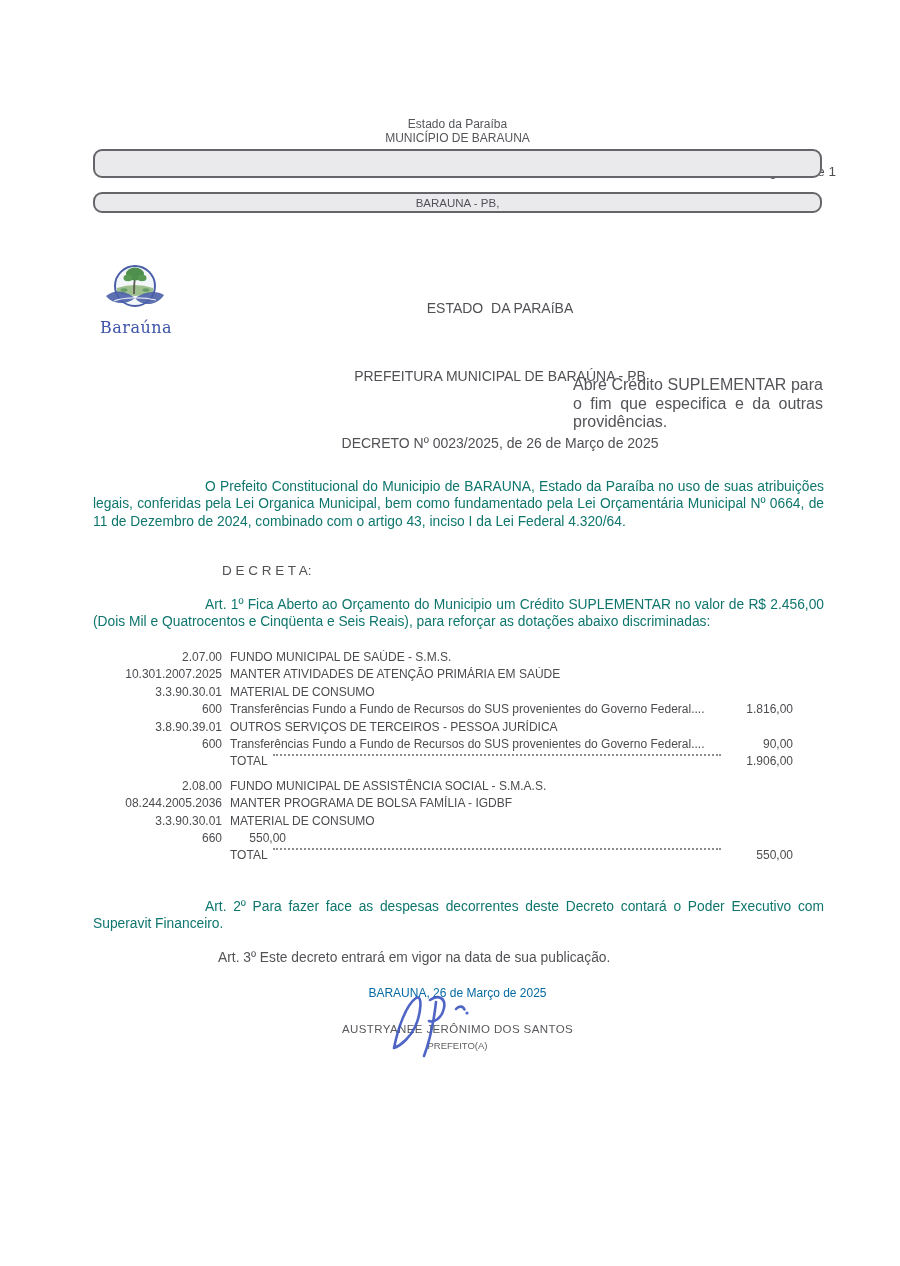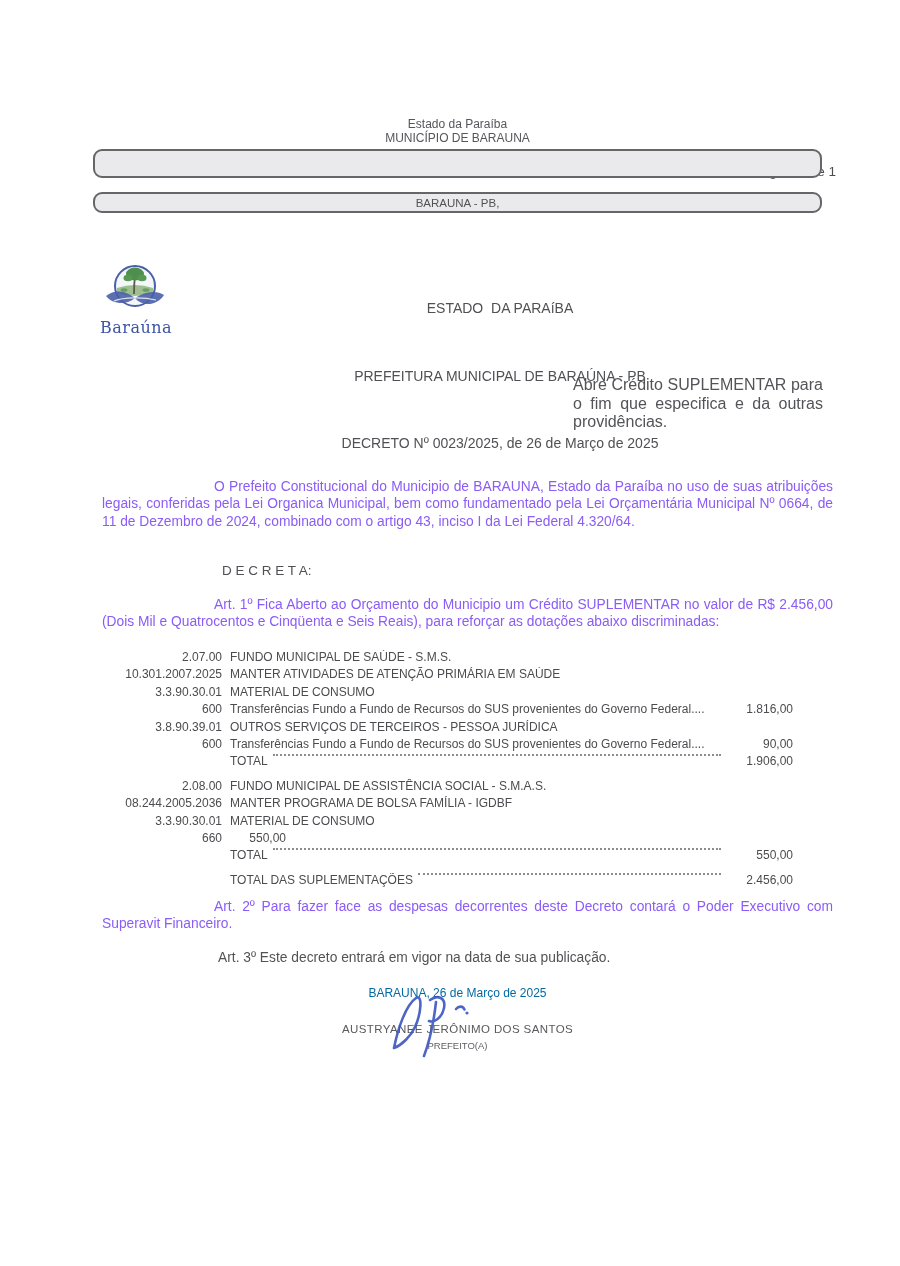--- a/index.html
+++ b/index.html
@@ -31,22 +31,22 @@
 
   
   .title-block { top:252px; left:180px; width:640px; text-align:center;
     font-size:14px; line-height:22.5px; color:#505154; white-space:pre-wrap; }
 
   
   .ementa { top:376px; left:573px; width:250px; font-size:16px;
     line-height:18.6px; text-align:justify; color:#535458; }
   .ementa::after { content:""; display:inline-block; width:100%; }
 
-  .para { left:102px; width:731px; font-size:13.8px; line-height:17.4px;
-    text-align:justify; color:#8b5cf6; }
+  .para { left:93px; width:731px; font-size:13.8px; line-height:17.4px;
+    text-align:justify; color:#0f766e; }
   .indent { text-indent:112px; }
   .preamble { top:478px; }
   .decreta { top:563px; left:222px; font-size:13.5px; color:#4f5053; }
   .art1 { top:596px; }
   .art2 { top:898px; }
   .art3 { top:950px; left:218px; font-size:13.8px; color:#525356; }
 
   
   .btable { top:650px; left:93px; width:731px; font-size:12px; color:#4b4c4f; }
   .t-row { display:flex; align-items:flex-start; height:17.4px; }
@@ -166,26 +166,20 @@
   <div class="t-row">
     <span class="t-code">660</span>
     <span class="t-val">550,00</span>
   </div>
   <div class="t-row">
     <span class="t-code"></span>
     <span class="t-desc auto">TOTAL </span>
     <span class="t-leader"></span>
     <span class="t-val">550,00</span>
   </div>
-  <div class="t-row gap-before">
-    <span class="t-code"></span>
-    <span class="t-desc auto">TOTAL DAS SUPLEMENTAÇÕES </span>
-    <span class="t-leader"></span>
-    <span class="t-val">2.456,00</span>
-  </div>
 </div>
 
 <div class="abs para indent art2">Art. 2º Para fazer face as despesas decorrentes deste Decreto contará o Poder Executivo com Superavit Financeiro.</div>
 
 <div class="abs art3">Art. 3º Este decreto entrará em vigor na data de sua publicação.</div>
 
 <div class="abs date-line">BARAUNA, 26 de Março de 2025</div>
 
 <div class="abs sig-name">AUSTRYANEE JERÔNIMO DOS SANTOS</div>
 <div class="abs sig-role">PREFEITO(A)</div>

